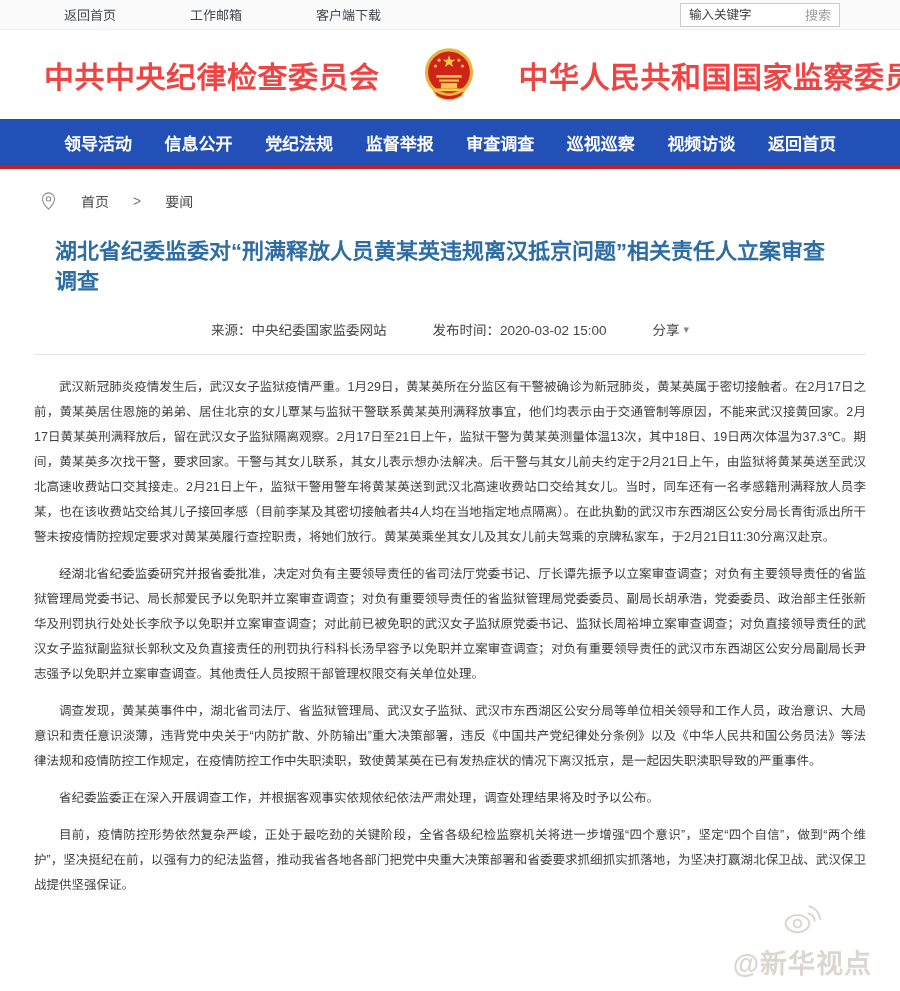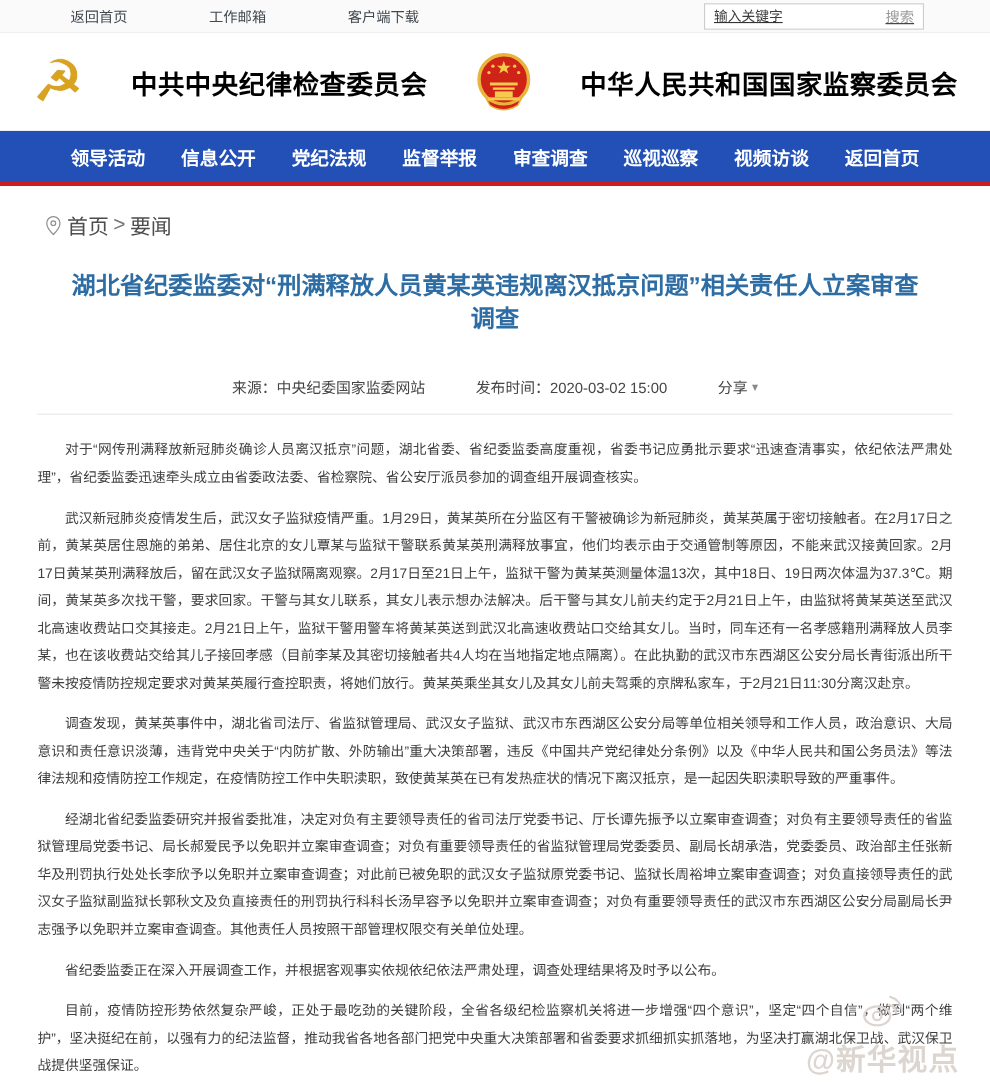--- a/index.html
+++ b/index.html
@@ -8,22 +8,22 @@
     width:900px; height:991px; margin:0 auto; position:relative; overflow:hidden;
     font-family:"Liberation Sans","DejaVu Sans",sans-serif; color:#333;
   }
   
   .topbar {
     height:30px; background:#fafafa; border-bottom:1px solid #efefef;
     display:flex; align-items:center; padding:0 60px 0 64px; font-size:13px;gap:44px;
   }
   .topbar .tlink { color:#41484f; text-decoration:none; margin-right:30px; cursor:pointer; }
   .searchbox {
-    margin-left:auto; width:200px; height:24px; background:#fff;
-    border:1px solid #ccc; display:flex; align-items:center;text-decoration:underline;
+    margin-left:auto; width:160px; height:24px; background:#fff;
+    border:1px solid #ccc; display:flex; align-items:center;
   }
   .searchbox input {
     flex:1; border:none; outline:none; font-size:12.5px; padding:0 8px;
     font-family:inherit; color:#333; background:transparent; min-width:0;
   }
   .searchbox input::placeholder { color:#3c3c3c; }
   .searchbox .search-btn {
     border:none; background:none; color:#9a9a9a; font-size:13px; padding:0 8px; cursor:pointer;
     font-family:inherit; white-space:nowrap;margin-left:18px;
   }
@@ -31,45 +31,45 @@
   .masthead {
     height:89px; display:flex; align-items:center; justify-content:center; gap:42px; background:#fff;
   }
   .logo-group { display:flex; align-items:center; gap:10px; }
   .party-emblem {
     font-size:52px; line-height:52px; color:#d9a21f;
     text-shadow:0 0 1px #b8860b; font-family:"DejaVu Sans",sans-serif;
   }
   .org-name {
     font-family:"Liberation Serif","DejaVu Serif",serif; font-weight:bold;
-    font-size:24px; color:#000000; letter-spacing:0.5px; white-space:nowrap;margin-left:33px;
+    font-size:30px; color:#ef4444; letter-spacing:0.5px; white-space:nowrap;margin-left:33px;
   }
   
   .navbar {
     background:#2250b6; height:50px; display:flex; align-items:center;
     justify-content:space-between; padding:0 64px; border-bottom:4px solid #c9201d;
   }
   .nav-item {
     color:#fff; font-weight:bold; font-size:17px; text-decoration:none; cursor:pointer; white-space:nowrap;
   }
   
   .breadcrumb {
-    display:flex; align-items:center; gap:4px; padding:22px 0 6px 40px;
-    font-size:19px; color:#4d4d4d;
+    display:flex; align-items:center; gap:24px; padding:22px 0 6px 40px;
+    font-size:14px; color:#4d4d4d;
   }
   .breadcrumb .crumb { color:#4d4d4d; text-decoration:none; cursor:pointer; }
   .breadcrumb .sep { color:#777; }
   
   .article-title {
-    text-align:center; color:#2e6da4; font-size:22px; font-weight:bold;
+    text-align:left; color:#2e6da4; font-size:22px; font-weight:bold;
     margin:20px 55px 0; line-height:30px;
   }
   .article-meta {
     display:flex; justify-content:center; align-items:center; gap:46px;
-    margin-top:36px; font-size:13.5px; color:#454545;
+    margin-top:22px; font-size:13.5px; color:#454545;
   }
   .share-wrap { display:flex; align-items:center; gap:4px; cursor:pointer; }
   .share-caret { color:#8a8a8a; font-size:11px; }
   .divider { border-top:1px solid #e6e6e6; margin:15px 34px 2px; }
   
   .article-body { padding:6px 34px 0; }
   .article-body p {
     font-size:12.5px; line-height:25px; color:#3e3e3e;
     text-align:justify; text-indent:2em; margin:12px 0;
   }
@@ -151,24 +151,23 @@
   </span>
   <span class="share-wrap">
     <span>分享</span>
     <span class="share-caret">▾</span>
   </span>
 </div>
 
 <div class="divider"></div>
 
 <div class="article-body">
-  <p>对于“网传刑满释放新冠肺炎确诊人员离汉抵京”问题，湖北省委、省纪委监委高度重视，省委书记应勇批示要求“迅速查清事实，依纪依法严肃处理”，省纪委监委迅速牵头成立由省委政法委、省检察院、省公安厅派员参加的调查组开展调查核实。</p>
   <p>武汉新冠肺炎疫情发生后，武汉女子监狱疫情严重。1月29日，黄某英所在分监区有干警被确诊为新冠肺炎，黄某英属于密切接触者。在2月17日之前，黄某英居住恩施的弟弟、居住北京的女儿覃某与监狱干警联系黄某英刑满释放事宜，他们均表示由于交通管制等原因，不能来武汉接黄回家。2月17日黄某英刑满释放后，留在武汉女子监狱隔离观察。2月17日至21日上午，监狱干警为黄某英测量体温13次，其中18日、19日两次体温为37.3℃。期间，黄某英多次找干警，要求回家。干警与其女儿联系，其女儿表示想办法解决。后干警与其女儿前夫约定于2月21日上午，由监狱将黄某英送至武汉北高速收费站口交其接走。2月21日上午，监狱干警用警车将黄某英送到武汉北高速收费站口交给其女儿。当时，同车还有一名孝感籍刑满释放人员李某，也在该收费站交给其儿子接回孝感（目前李某及其密切接触者共4人均在当地指定地点隔离）。在此执勤的武汉市东西湖区公安分局长青街派出所干警未按疫情防控规定要求对黄某英履行查控职责，将她们放行。黄某英乘坐其女儿及其女儿前夫驾乘的京牌私家车，于2月21日11:30分离汉赴京。</p>
+  <p>经湖北省纪委监委研究并报省委批准，决定对负有主要领导责任的省司法厅党委书记、厅长谭先振予以立案审查调查；对负有主要领导责任的省监狱管理局党委书记、局长郝爱民予以免职并立案审查调查；对负有重要领导责任的省监狱管理局党委委员、副局长胡承浩，党委委员、政治部主任张新华及刑罚执行处处长李欣予以免职并立案审查调查；对此前已被免职的武汉女子监狱原党委书记、监狱长周裕坤立案审查调查；对负直接领导责任的武汉女子监狱副监狱长郭秋文及负直接责任的刑罚执行科科长汤早容予以免职并立案审查调查；对负有重要领导责任的武汉市东西湖区公安分局副局长尹志强予以免职并立案审查调查。其他责任人员按照干部管理权限交有关单位处理。</p>
   <p>调查发现，黄某英事件中，湖北省司法厅、省监狱管理局、武汉女子监狱、武汉市东西湖区公安分局等单位相关领导和工作人员，政治意识、大局意识和责任意识淡薄，违背党中央关于“内防扩散、外防输出”重大决策部署，违反《中国共产党纪律处分条例》以及《中华人民共和国公务员法》等法律法规和疫情防控工作规定，在疫情防控工作中失职渎职，致使黄某英在已有发热症状的情况下离汉抵京，是一起因失职渎职导致的严重事件。</p>
-  <p>经湖北省纪委监委研究并报省委批准，决定对负有主要领导责任的省司法厅党委书记、厅长谭先振予以立案审查调查；对负有主要领导责任的省监狱管理局党委书记、局长郝爱民予以免职并立案审查调查；对负有重要领导责任的省监狱管理局党委委员、副局长胡承浩，党委委员、政治部主任张新华及刑罚执行处处长李欣予以免职并立案审查调查；对此前已被免职的武汉女子监狱原党委书记、监狱长周裕坤立案审查调查；对负直接领导责任的武汉女子监狱副监狱长郭秋文及负直接责任的刑罚执行科科长汤早容予以免职并立案审查调查；对负有重要领导责任的武汉市东西湖区公安分局副局长尹志强予以免职并立案审查调查。其他责任人员按照干部管理权限交有关单位处理。</p>
   <p>省纪委监委正在深入开展调查工作，并根据客观事实依规依纪依法严肃处理，调查处理结果将及时予以公布。</p>
   <p>目前，疫情防控形势依然复杂严峻，正处于最吃劲的关键阶段，全省各级纪检监察机关将进一步增强“四个意识”，坚定“四个自信”，做到“两个维护”，坚决挺纪在前，以强有力的纪法监督，推动我省各地各部门把党中央重大决策部署和省委要求抓细抓实抓落地，为坚决打赢湖北保卫战、武汉保卫战提供坚强保证。</p>
 </div>
 
 <div class="watermark">
   <span style="display:inline-flex;">
     <svg width="40" height="34" viewBox="0 0 44 36" fill="none" stroke="#ddd6d0" stroke-width="2.2">
       <ellipse cx="17" cy="23" rx="13" ry="9.5"></ellipse>
       <circle cx="17" cy="23" r="4.2"></circle>
       <path d="M29 12a9 9 0 0 1 7 8" stroke-linecap="round"></path>

